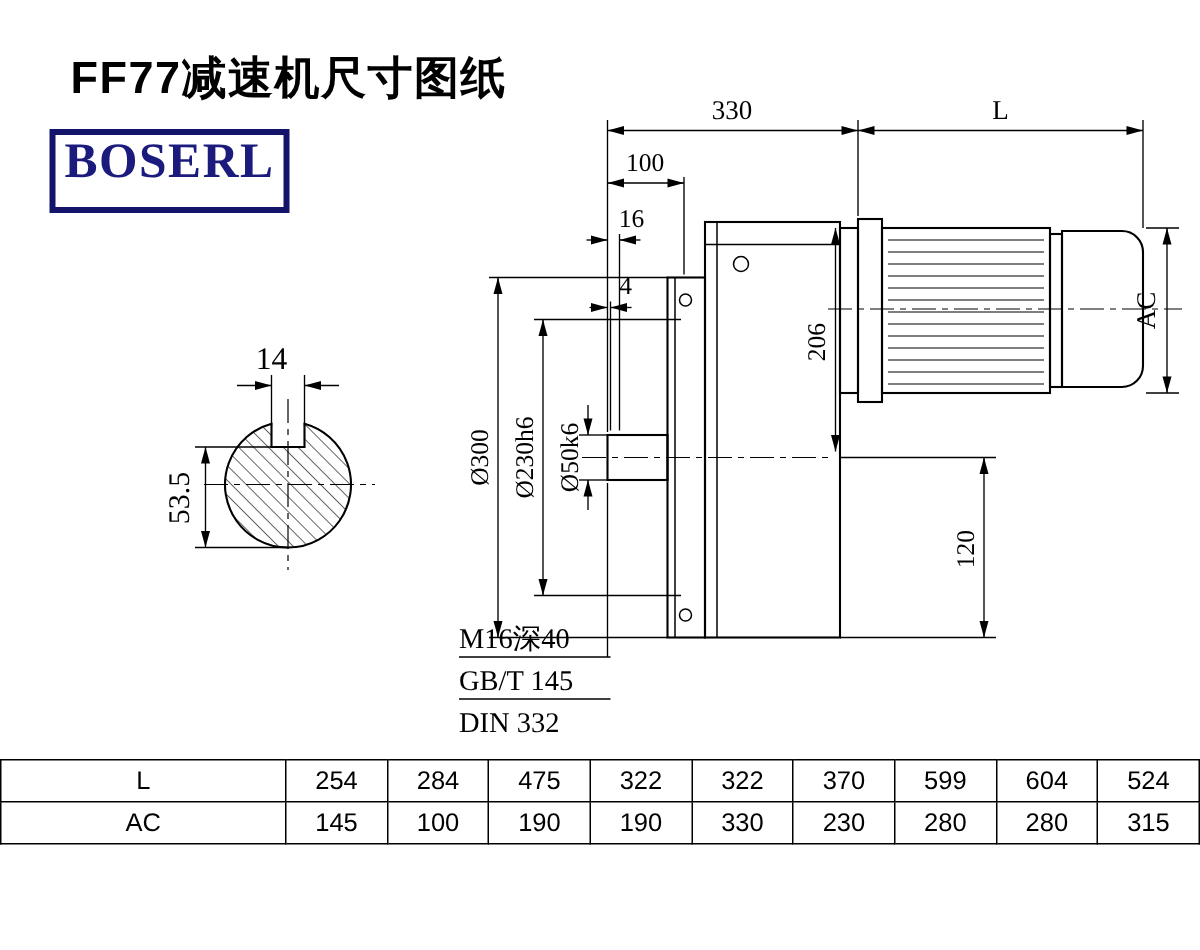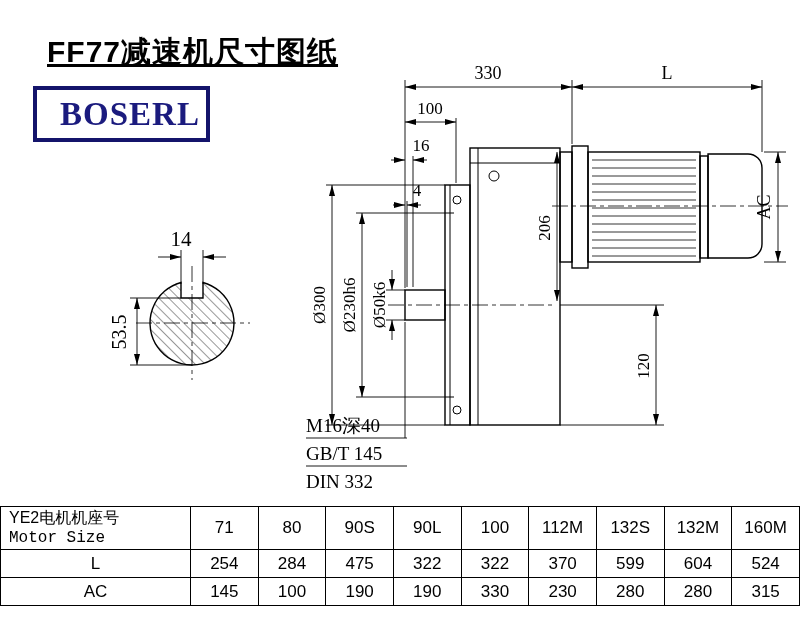--- a/index.html
+++ b/index.html
@@ -1,18 +1,18 @@
 <!DOCTYPE html>
 <html><head>
 <meta charset="utf-8">
 <style>
   html,body{margin:0;padding:0;}
   body{width:800px;height:633px;position:relative;background:#fff;font-family:"Liberation Sans",sans-serif;overflow:hidden;}
-  .page-title{position:absolute;left:47px;top:12px;font-size:30px;font-weight:bold;color:#000;letter-spacing:1px;white-space:nowrap;text-decoration:underline;}
-  .logo-box{position:absolute;left:33px;top:86px;width:152px;height:48px;border:4px solid #14146b;display:flex;align-items:center;justify-content:center;background:#fff;padding-left:17px;}
+  .page-title{position:absolute;left:47px;top:12px;font-size:30px;font-weight:bold;color:#000;letter-spacing:1px;white-space:nowrap;}
+  .logo-box{position:absolute;left:33px;top:86px;width:152px;height:48px;border:4px solid #14146b;display:flex;align-items:flex-start;justify-content:center;background:#fff;}
   .logo-box span{font-family:"Liberation Serif",serif;font-size:33px;font-weight:bold;color:#1b1b7e;letter-spacing:1px;}
   svg.drawing{position:absolute;left:0;top:0;}
   svg text{fill:#000;font-family:"Liberation Serif",serif;}
   table.size-table{position:absolute;left:0;top:506px;width:800px;border-collapse:collapse;table-layout:fixed;background:#fff;}
   .size-table th,.size-table td{border:1px solid #000;text-align:center;font-weight:normal;font-size:17px;color:#000;padding:0;overflow:hidden;vertical-align:middle;}
   .size-table col.c0{width:190px;}
   .size-table tr.head{height:43px;}
   .size-table tr.row{height:28px;}
   .size-table th.label-cell{text-align:left;padding-left:8px;font-size:16px;line-height:20px;}
   .size-table .en{font-family:"Liberation Mono",monospace;font-size:16px;}
@@ -135,35 +135,20 @@
     <text x="306" y="488" font-size="19">DIN 332</text>
   </g>
 </svg>
 
 <table class="size-table">
   <colgroup>
       <col class="c0">
       <col span="9">
     </colgroup>
   <tbody>
-    <tr class="head">
-      <th class="label-cell">
-        <div>YE2电机机座号</div>
-        <div class="en">Motor Size</div>
-      </th>
-      <th>71</th>
-      <th>80</th>
-      <th>90S</th>
-      <th>90L</th>
-      <th>100</th>
-      <th>112M</th>
-      <th>132S</th>
-      <th>132M</th>
-      <th>160M</th>
-    </tr>
     <tr class="row">
       <td>L</td>
       <td>254</td>
       <td>284</td>
       <td>475</td>
       <td>322</td>
       <td>322</td>
       <td>370</td>
       <td>599</td>
       <td>604</td>

